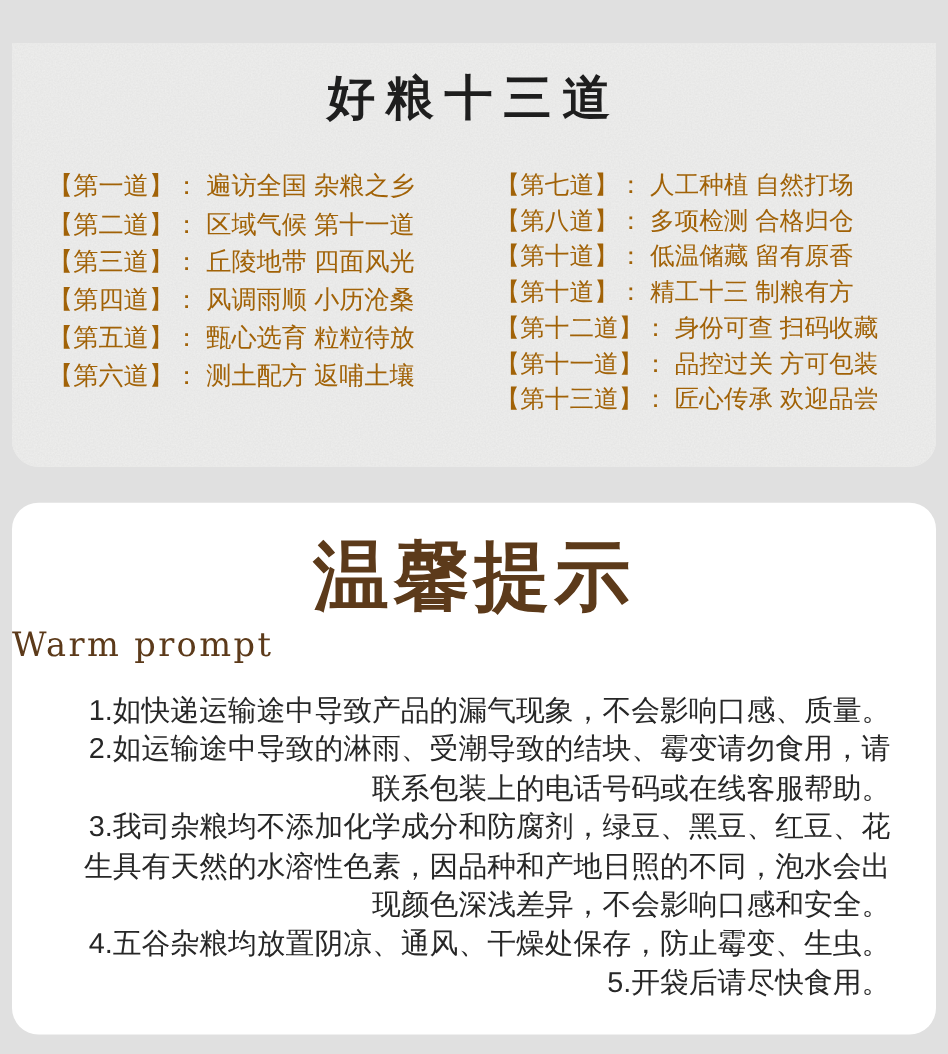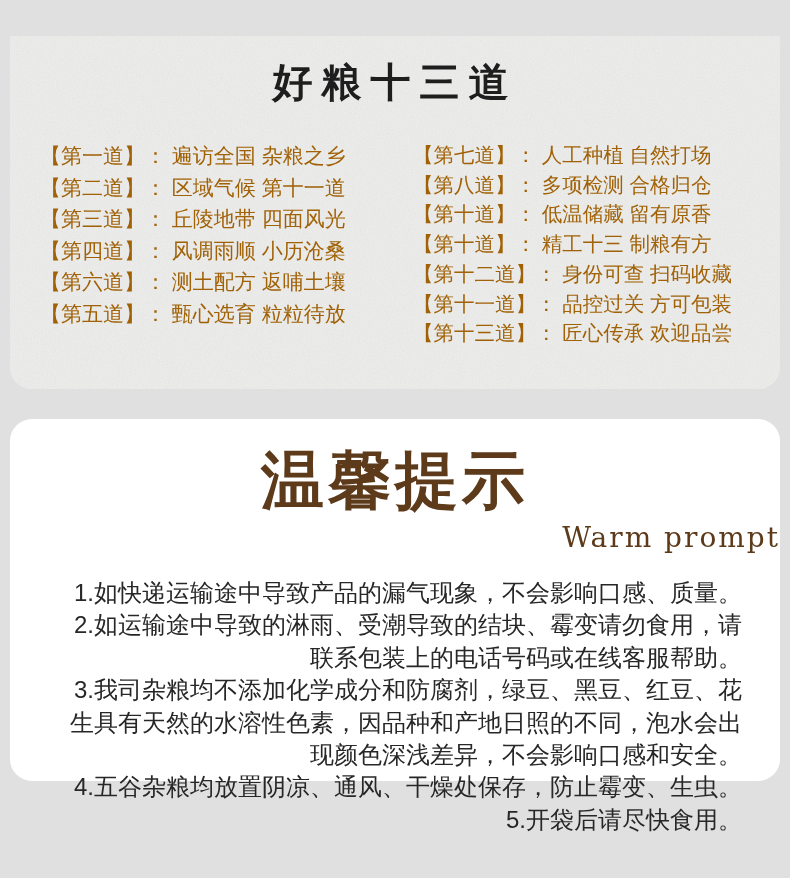--- a/index.html
+++ b/index.html
@@ -53,38 +53,38 @@
     line-height: 31.5px;
   }
   .grain-col-right {
     flex: 1;
     padding-left: 3px;
     font-size: 20.5px;
     line-height: 29.7px;
   }
   
   .card-tips {
-    top: 383px; height: 362px;
+    top: 383px; height: 443px;
     background: #ffffff;
     border-radius: 22px;
   }
   .tips-title {
     margin: 26px 0 0 0;
     line-height: 70px;
     text-align: center;
     font-family: "DejaVu Serif", serif;
     font-weight: bold;
     font-size: 63px;
     letter-spacing: 4px;
     color: #5c3a1a;
   }
   .tips-subtitle {
     margin-top: 6px;
     line-height: 34px;
-    text-align: right;
+    text-align: left;
     font-family: "DejaVu Serif", serif;
     font-size: 28px;
     letter-spacing: 2px;
     color: #5c3a1a;
   }
   .tips-body {
     margin: 22px 38px 0 44px;
     font-size: 24px;
     line-height: 32.4px;
     color: #272727;
@@ -108,22 +108,22 @@
     </svg>
 
     <h1 class="grain-title">好粮十三道</h1>
 
     <div class="grain-cols">
       <div class="grain-col grain-col-left">
         <div>【第一道】： 遍访全国 杂粮之乡</div>
         <div>【第二道】： 区域气候 第十一道</div>
         <div>【第三道】： 丘陵地带 四面风光</div>
         <div>【第四道】： 风调雨顺 小历沧桑</div>
+        <div>【第五道】： 甄心选育 粒粒待放</div>
         <div>【第六道】： 测土配方 返哺土壤</div>
-        <div>【第五道】： 甄心选育 粒粒待放</div>
       </div>
       <div class="grain-col grain-col-right">
         <div>【第七道】： 人工种植 自然打场</div>
         <div>【第八道】： 多项检测 合格归仓</div>
         <div>【第十道】： 低温储藏 留有原香</div>
         <div>【第十道】： 精工十三 制粮有方</div>
         <div>【第十二道】： 身份可查 扫码收藏</div>
         <div>【第十一道】： 品控过关 方可包装</div>
         <div>【第十三道】： 匠心传承 欢迎品尝</div>
       </div>

